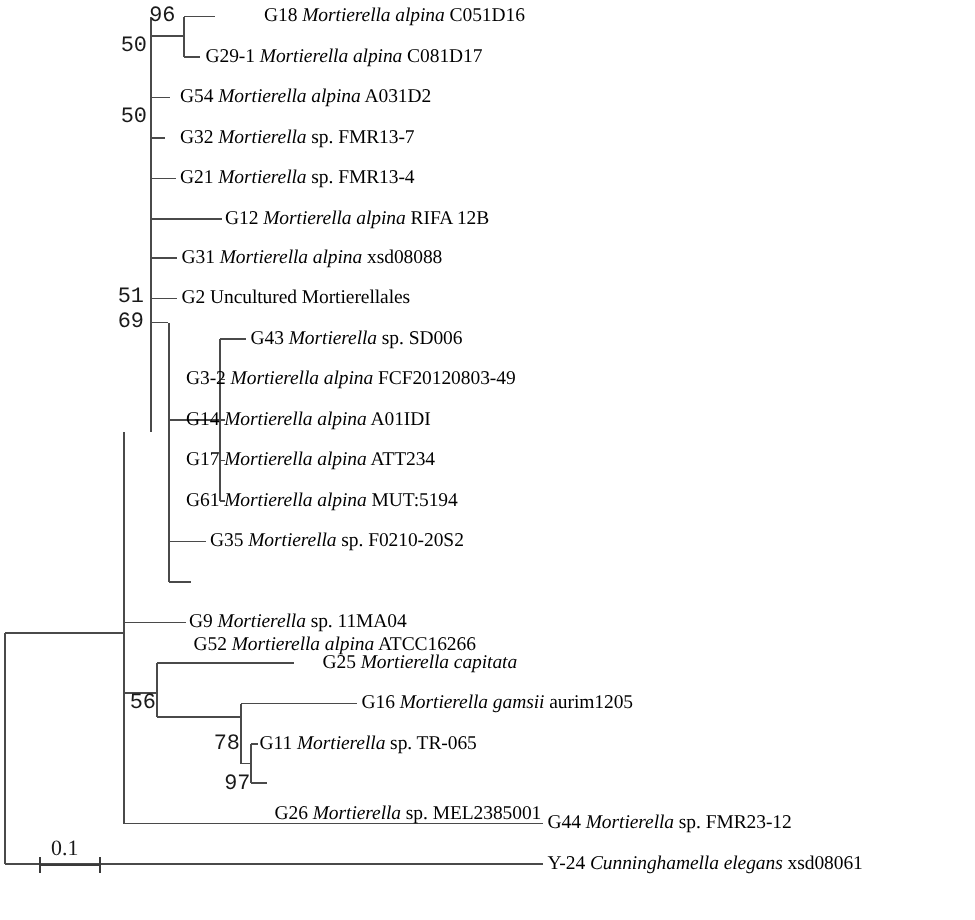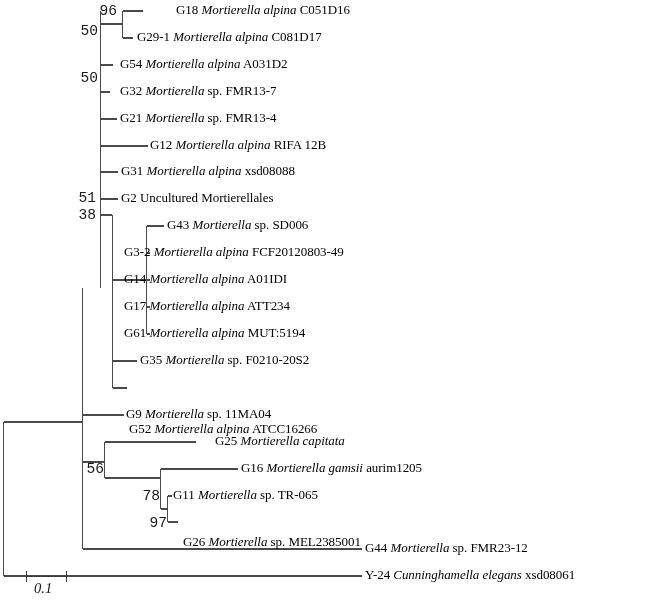--- a/index.html
+++ b/index.html
@@ -143,21 +143,21 @@
       <div class="taxon-label" style="left: 173px; top: 488px;"><span class="code">G11</span><span class="genus"> Mortierella</span><span class="strain"> sp.</span><span class="strain"> TR-065</span></div>
       <div class="taxon-label" style="left: 183px; top: 490px; margin-top: 45px;"><span class="code">G26</span><span class="genus"> Mortierella</span><span class="strain"> sp.</span><span class="strain"> MEL2385001</span></div>
       <div class="taxon-label" style="left: 365px; top: 541px;"><span class="code">G44</span><span class="genus"> Mortierella</span><span class="strain"> sp.</span><span class="strain"> FMR23-12</span></div>
       <div class="taxon-label" style="left: 365px; top: 568px;"><span class="code">Y-24</span><span class="genus"> Cunninghamella elegans</span><span class="strain"> xsd08061</span></div>
     </div>
   <div id="support-layer">
       <div class="support-label" style="left: 117px; top: 4px; transform: translateX(-100%);">96</div>
       <div class="support-label" style="left: 98px; top: 24px; transform: translateX(-100%);">50</div>
       <div class="support-label" style="left: 98px; top: 71px; transform: translateX(-100%);">50</div>
       <div class="support-label" style="left: 96px; top: 191px; transform: translateX(-100%);">51</div>
-      <div class="support-label" style="left: 96px; top: 208px; transform: translateX(-100%);">38</div>
+      <div class="support-label" style="left: 96px; top: 208px; transform: translateX(-100%);">69</div>
       <div class="support-label" style="left: 104px; top: 462px; transform: translateX(-100%);">56</div>
       <div class="support-label" style="left: 160px; top: 489px; transform: translateX(-100%);">78</div>
       <div class="support-label" style="left: 167px; top: 516px; transform: translateX(-100%);">97</div>
     </div>
 
-  <div class="scale-text" id="scale-label" style="left: 34px; top: 581px; font-style: italic;">0.1</div>
+  <div class="scale-text" id="scale-label" style="left: 34px; top: 559px;">0.1</div>
 
 </div>
 
 </body></html>

